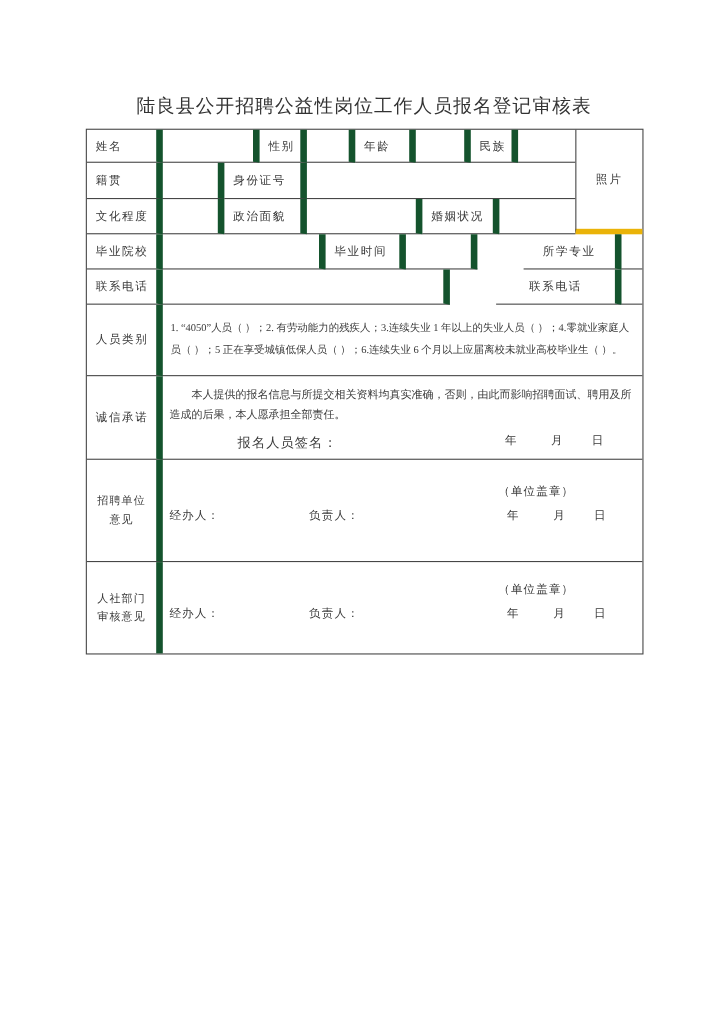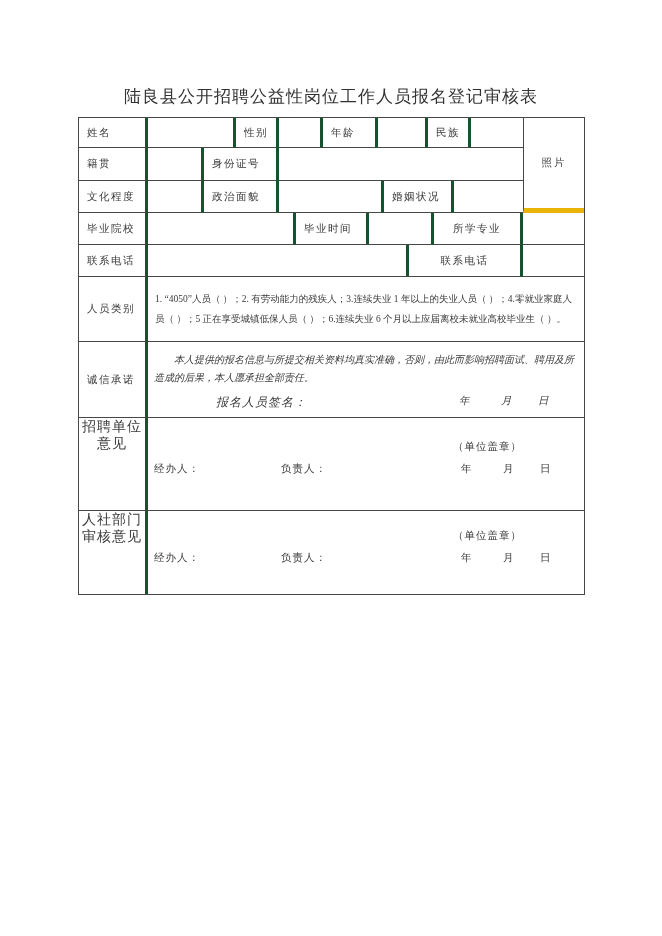--- a/index.html
+++ b/index.html
@@ -11,38 +11,38 @@
   .title {
     position:absolute; top:85px; left:0; right:0; text-align:center;
     font-size:17px; letter-spacing:1px; color:#333; white-space:nowrap;
   }
   .tbl {
     position:absolute; left:78px; top:117px; width:507px;
     border:1px solid #474747; box-sizing:border-box; background:#fff;
   }
   .row { display:flex; }
   .c {
-    box-sizing:border-box; border-right:3px solid #14532d; border-bottom:1px solid #474747;
+    box-sizing:border-box; border-right:6px solid #14532d; border-bottom:1px solid #474747;
     display:flex; align-items:center; overflow:hidden; position:relative;
   }
   .row > .c:last-child { border-right:none; }
   .tbl > .row.bottom > .c { border-bottom:none; }
   .lbl { font-size:10.5px; letter-spacing:1.5px; padding-left:8px; white-space:nowrap; }
-  .ctr { justify-content:center; padding-left:0; }
-  .lbl2 { flex-direction:column; align-items:center;
-          font-size:14px; letter-spacing:1px; line-height:17px; padding-left:0; }
+  .ctr { justify-content:center; padding-left:0;margin-left:42px; }
+  .lbl2 { flex-direction:column; justify-content:center; align-items:center;
+          font-size:10px; letter-spacing:1px; line-height:17px; padding-left:0; }
   .top { display:flex; }
   .top-left { width:444px; }
   .photo-cell {
     flex:1; border-left:1px solid #474747; border-bottom:5px solid #eab308;
     box-sizing:border-box; display:flex; align-items:center; justify-content:center;
     font-size:10.5px; letter-spacing:2px;
   }
   .cat-cell { font-size:9.5px; line-height:20px; padding:4px 7px; align-items:center; }
-  .pledge-cell { font-size:10px; display:block;font-style:italic; }
+  .pledge-cell { font-size:10px; display:block; }
   .pledge-text { text-indent:2em; line-height:18px; padding:9px 7px 0 6px; }
   .abs { position:absolute; white-space:nowrap; }
   .sig-label { left:68px; top:52px; font-size:12px; letter-spacing:1px; }
   .ymd { font-size:10.5px; }
   .pl-y { left:311px; top:52px; } .pl-m { left:353px; top:52px; } .pl-d { left:390px; top:52px; }
   .op-cell { font-size:10.5px; display:block; }
   .seal   { left:305px; top:calc(50% - 24px); letter-spacing:1px; }
   .op-h   { left:6px;   top:calc(50% - 2px); letter-spacing:1px; }
   .op-r   { left:133px; top:calc(50% - 2px); letter-spacing:1px; }
   .op-y   { left:313px; top:calc(50% - 2px); } .op-m { left:355px; top:calc(50% - 2px); } .op-d { left:392px; top:calc(50% - 2px); }

